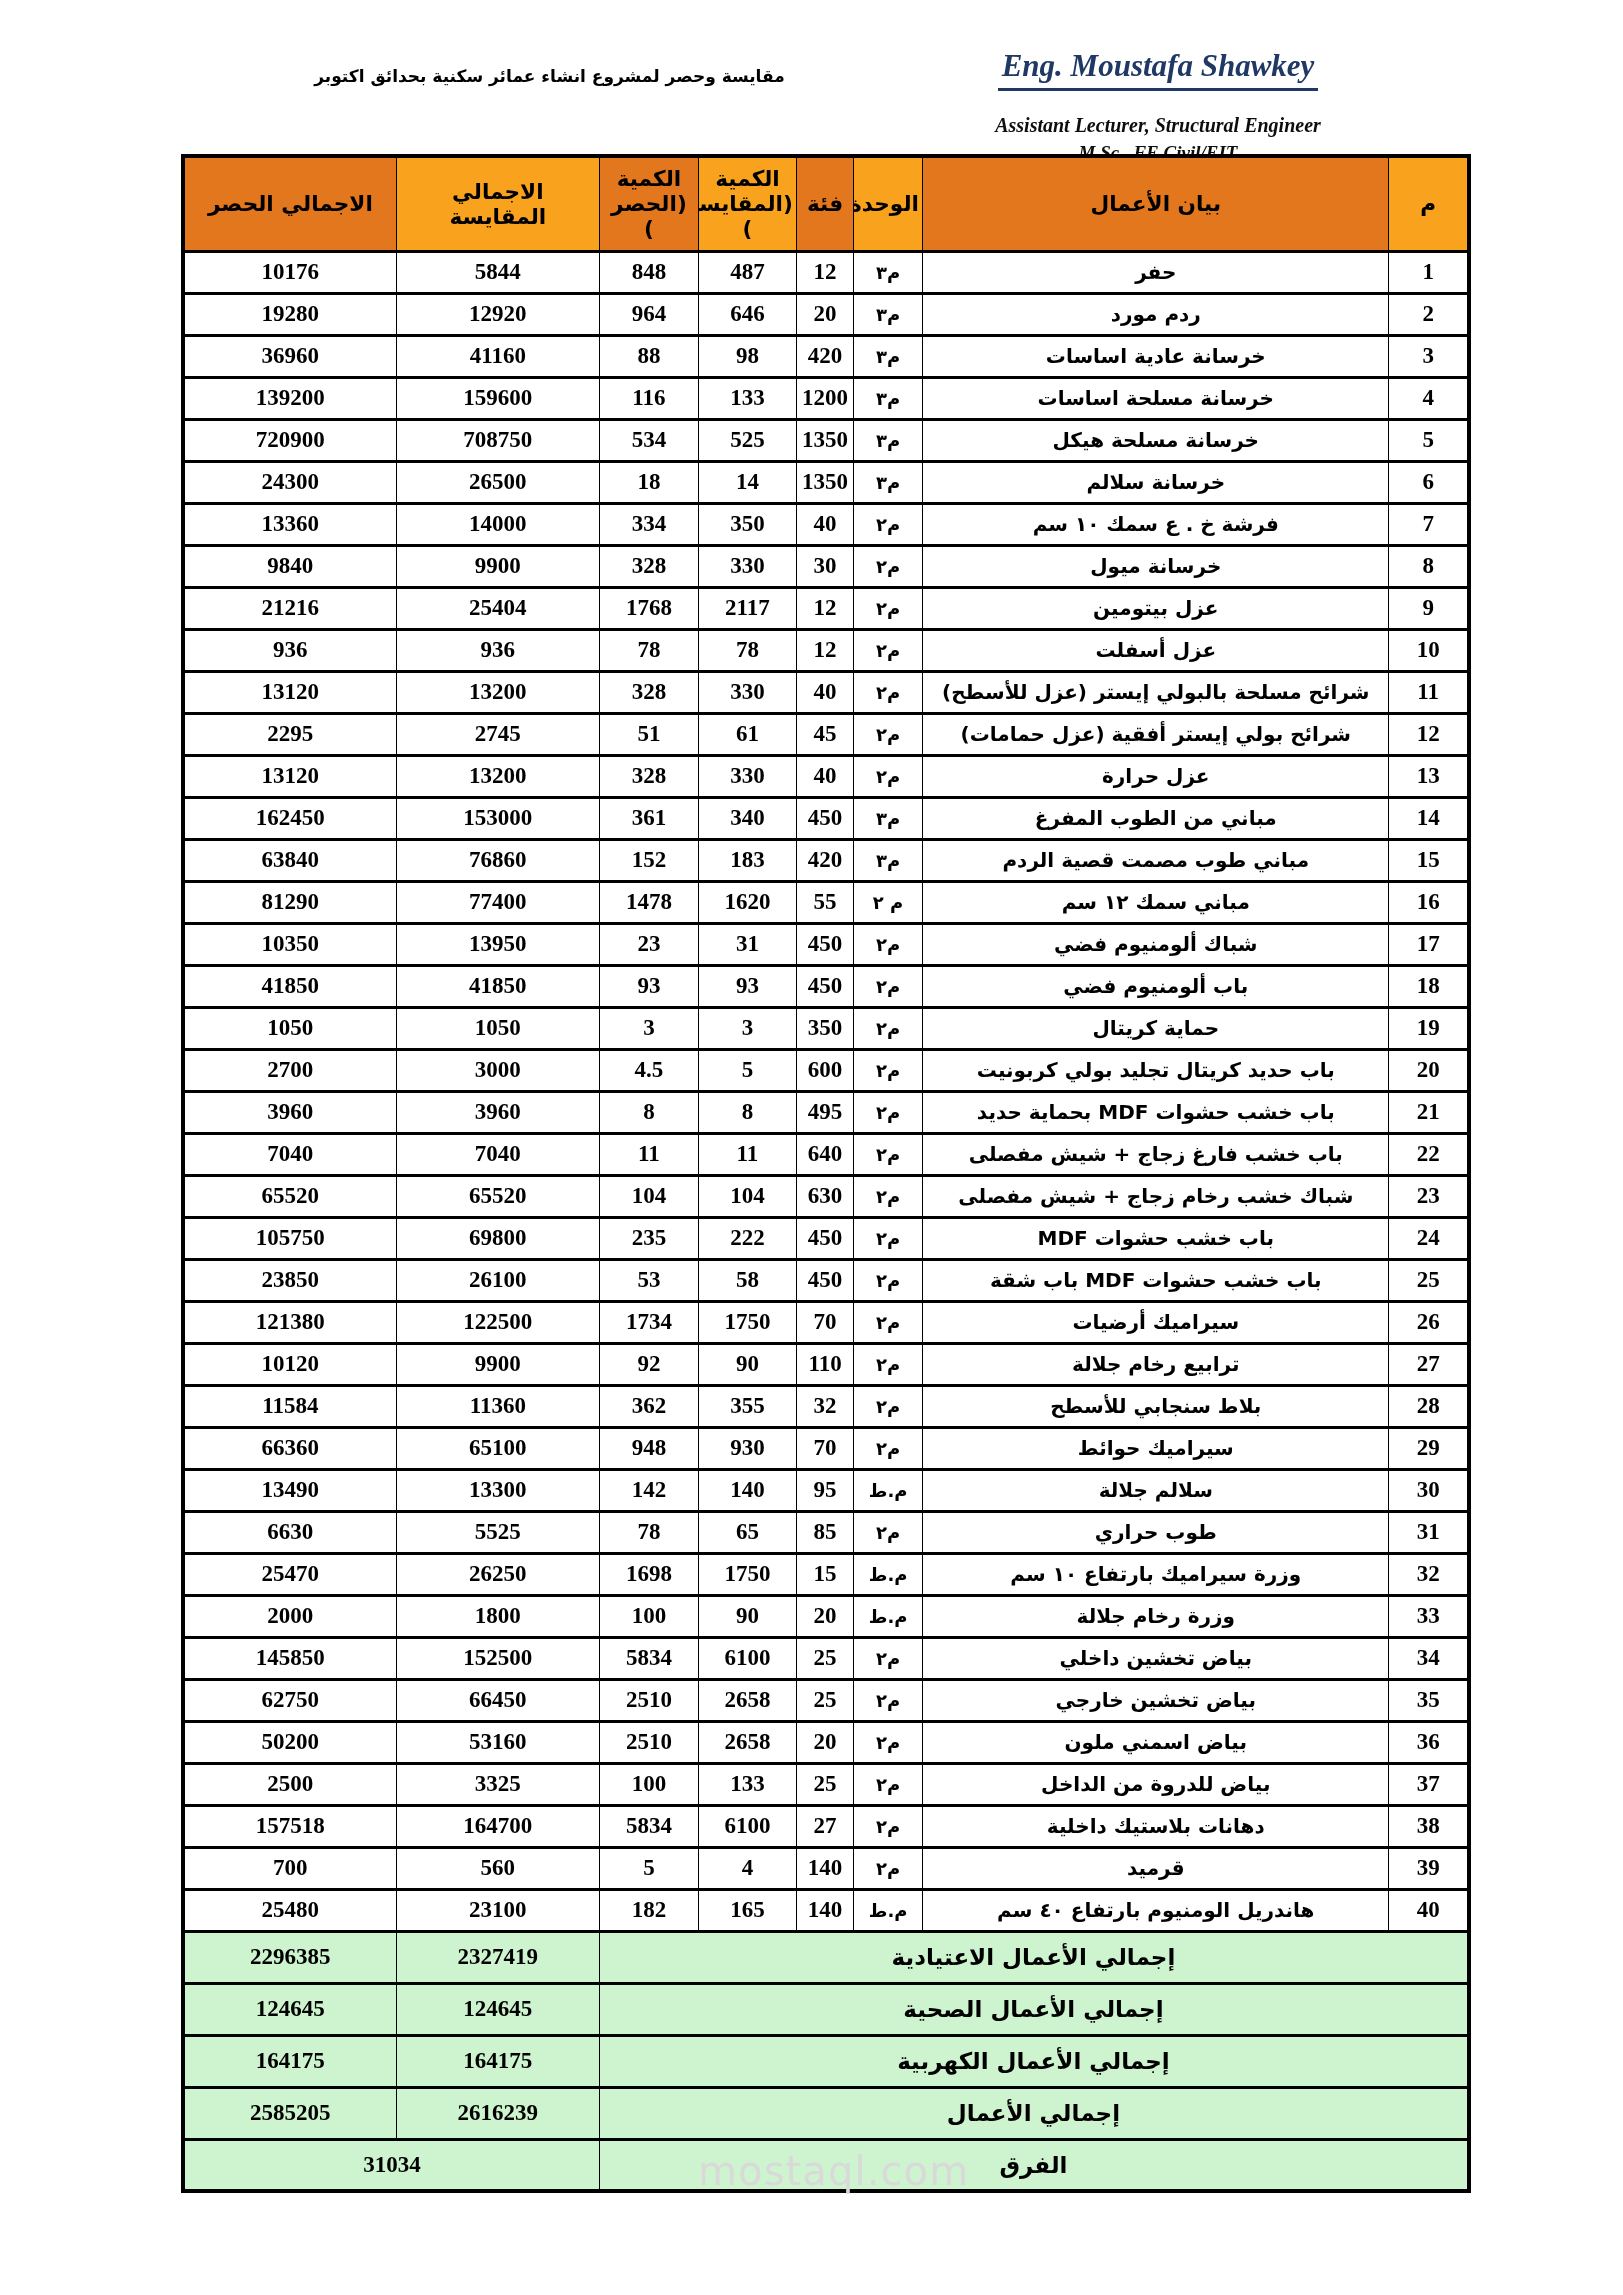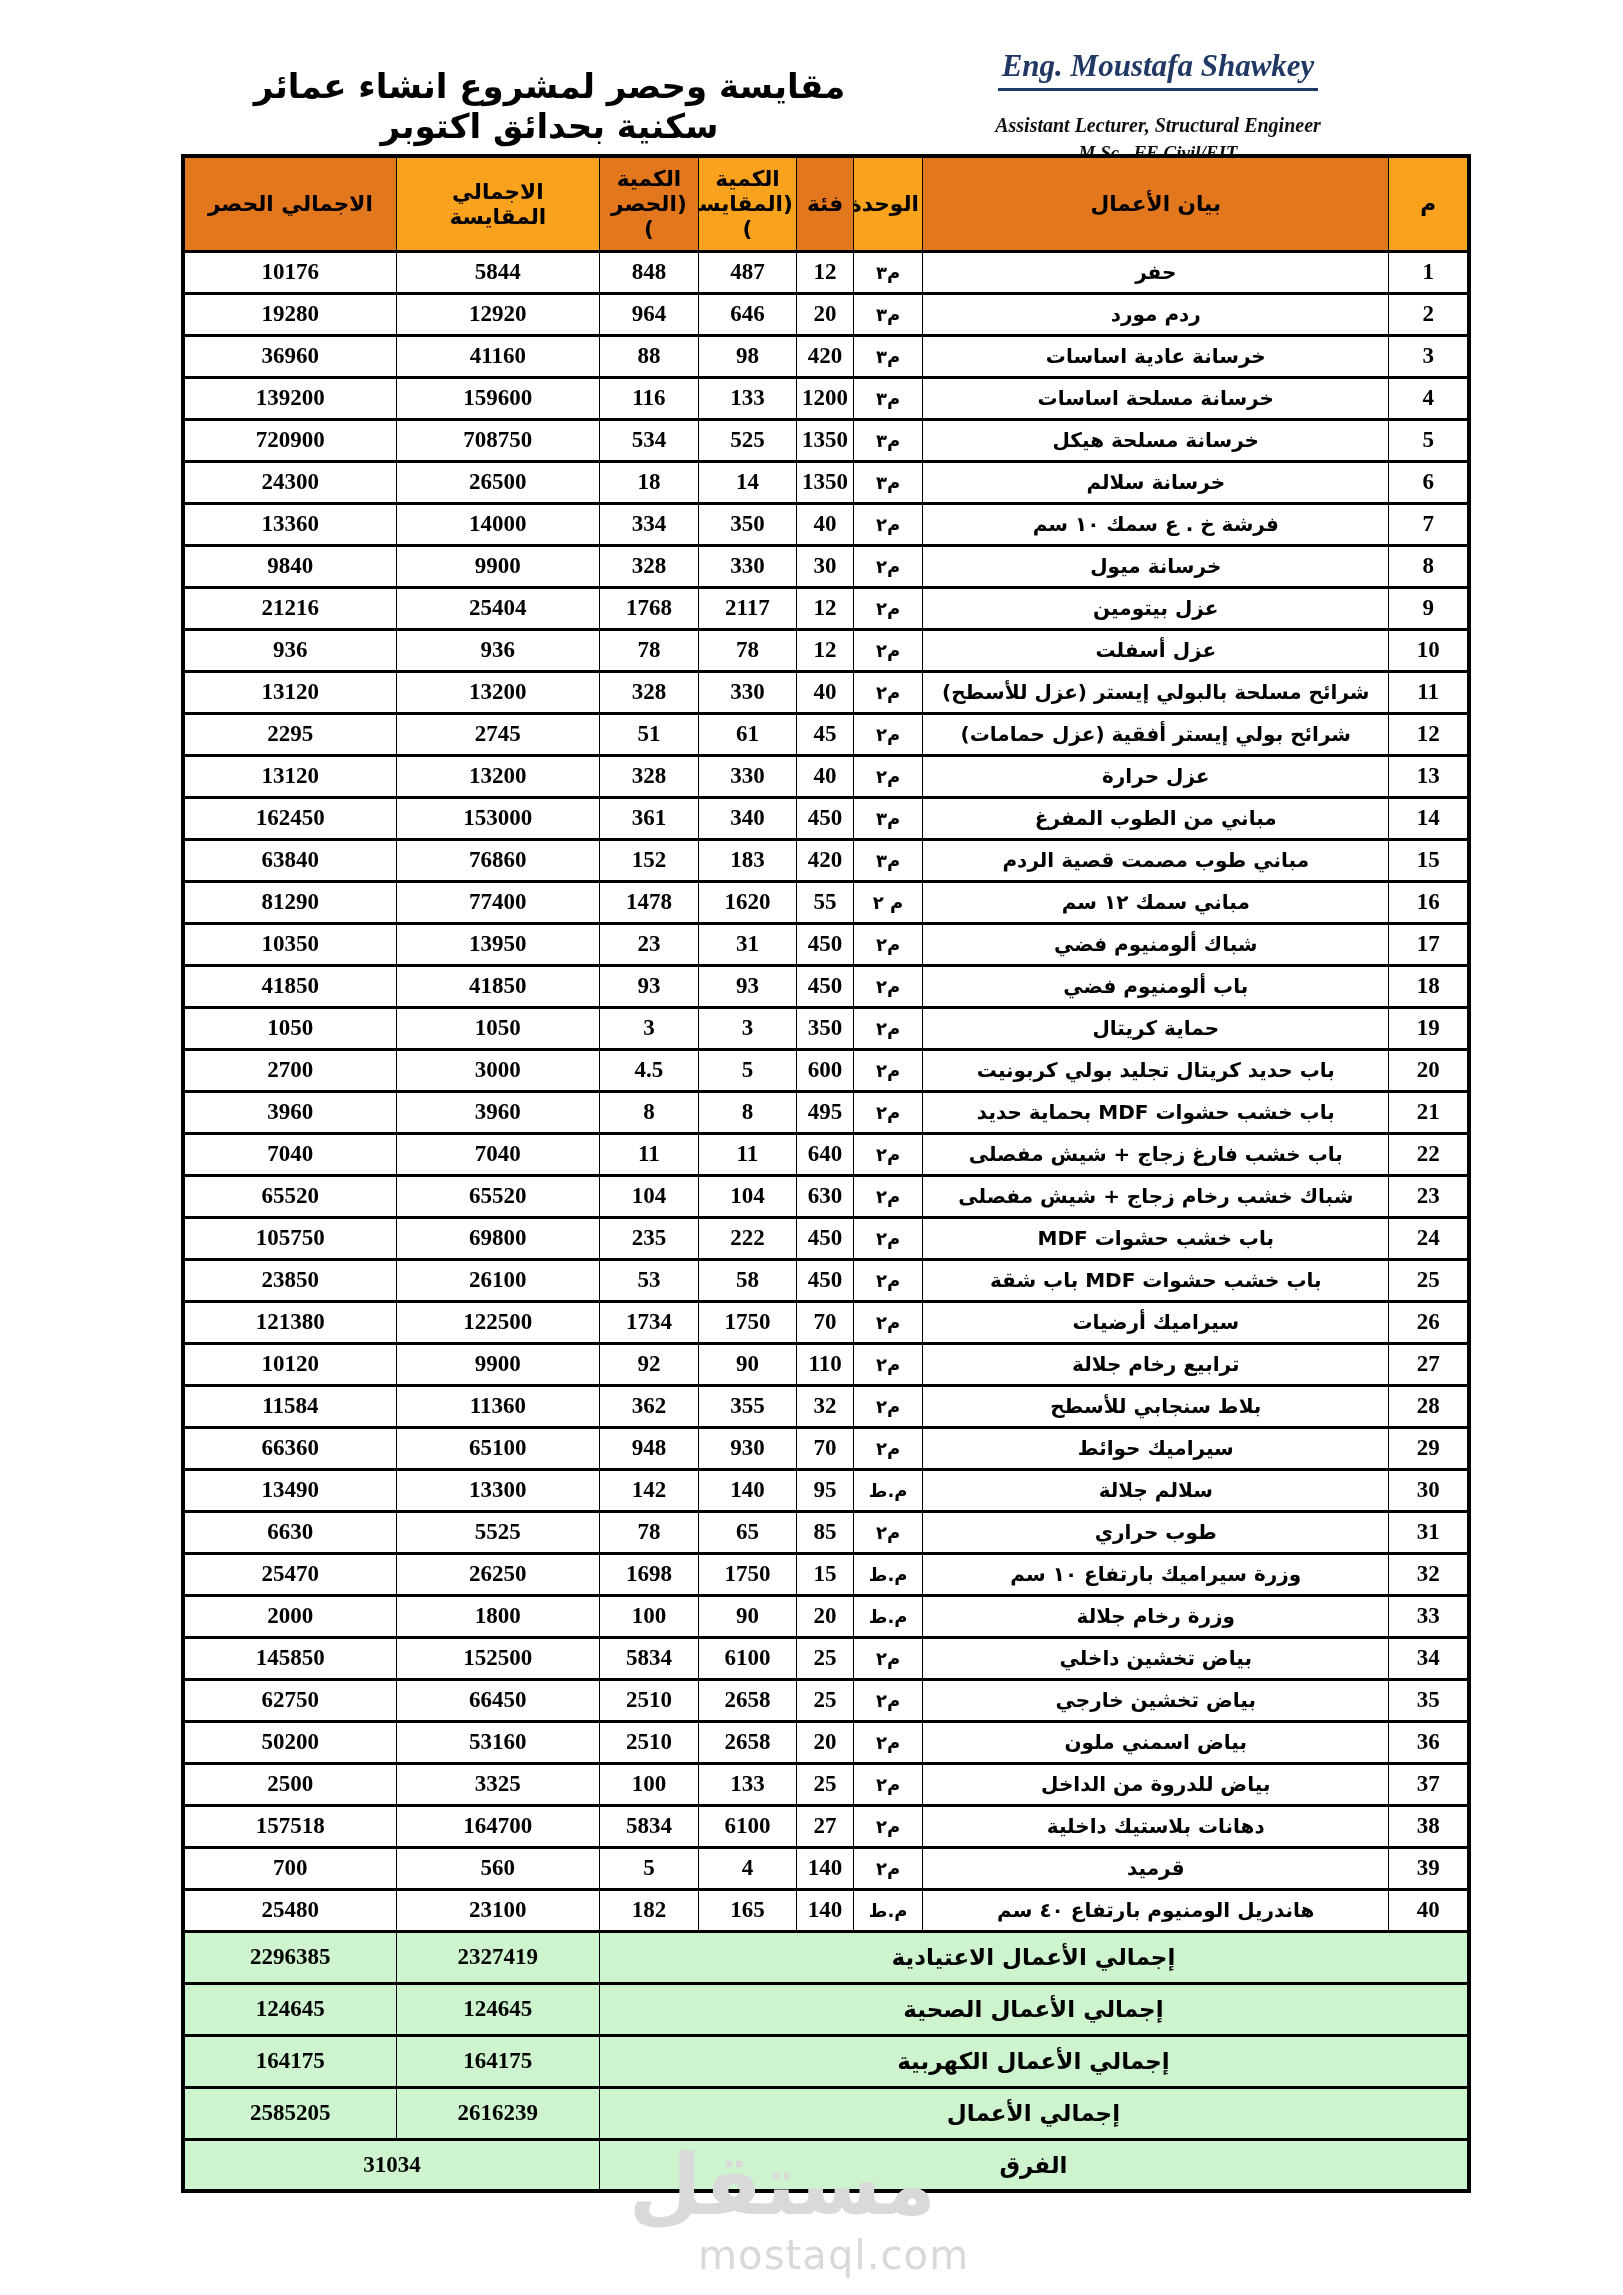--- a/index.html
+++ b/index.html
@@ -12,21 +12,21 @@
   *{box-sizing:border-box;}
   html,body{margin:0;padding:0;}
   body{
     width:1623px;height:2295px;position:relative;background:#ffffff;
     font-family:"DejaVu Sans",sans-serif;
   }
   
   .title-ar{
     position:absolute;left:233px;top:66px;width:633px;
     direction:rtl;text-align:center;
-    font-family:"DejaVu Sans",sans-serif;font-weight:bold;font-size:34px;color:#000;
+    font-family:"DejaVu Sans",sans-serif;font-weight:bold;font-size:17px;color:#000;
   }
   .eng-block{
     position:absolute;left:958px;top:48px;width:400px;text-align:center;
     font-family:"Liberation Serif","DejaVu Serif",serif;
   }
   .eng-name{
     display:inline-block;color:var(--name-blue);
     font-size:31px;font-weight:bold;font-style:italic;
     border-bottom:3.2px solid var(--name-blue);padding:0 3.2px 4.3px 3.2px;
   }
@@ -524,16 +524,15 @@
         <td class="num">2585205</td>
       </tr>
       <tr class="sum-row">
         <td class="sum-label" colspan="6">الفرق</td>
         <td class="num" colspan="2">31034</td>
       </tr>
     </tbody>
 </table>
 
 <div class="watermark">
-  <div class="wm-logo">مستقل</div>
   <div class="wm-domain">mostaql.com</div>
 </div>
 
 
 </body></html>

